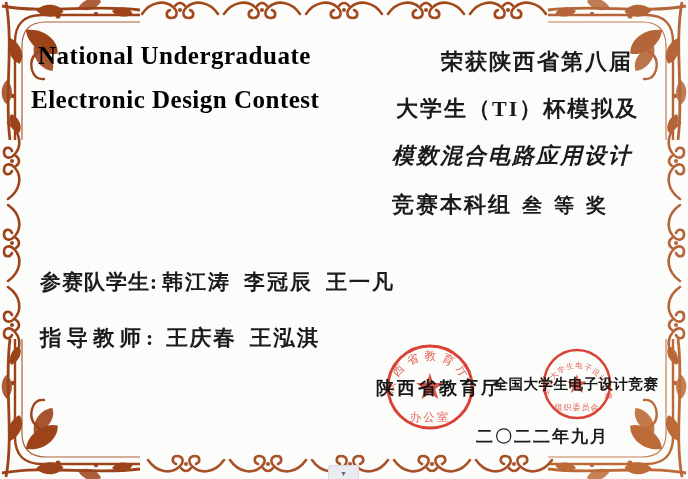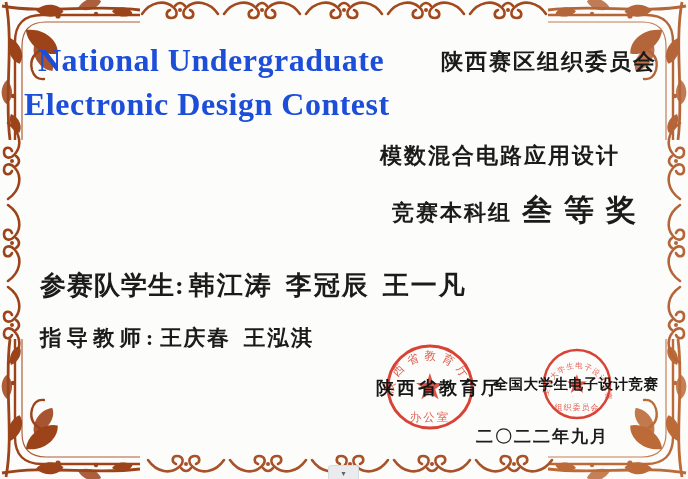--- a/index.html
+++ b/index.html
@@ -13,23 +13,23 @@
   .corner{width:140px;height:140px;}
   .corner.tl{left:0;top:0;color:#9c431a;}
   .corner.tr{right:0;top:0;color:#b5653a;transform:scaleX(-1);}
   .corner.bl{left:0;bottom:0;color:#9c431a;transform:scaleY(-1);}
   .corner.br{right:0;bottom:0;color:#bb6a38;transform:scale(-1,-1);}
   .edge-top{left:139px;top:-2px;color:#a24a1e;}
   .edge-bottom{left:145px;top:452px;color:#a8522a;transform:scaleY(-1);}
   .edge-left{left:1px;top:120px;color:#9c431a;}
   .edge-right{left:663px;top:120px;color:#b5653a;transform:scaleX(-1);}
   .txt{position:absolute; white-space:nowrap; z-index:3;}
-  .en{font-weight:700; font-size:32px; letter-spacing:.5px; color:#1d4ed8;}
+  .en{font-weight:700; font-size:25px; letter-spacing:.5px; color:#000000;}
   .cn{font-weight:600; font-size:22px; letter-spacing:2px; color:#1b1b1b;}
-  .grade{font-size:30px; letter-spacing:12px; margin-left:10px; font-family:"DejaVu Serif",serif; font-weight:600;}
+  .grade{font-size:20px; letter-spacing:12px; margin-left:10px; font-family:"DejaVu Serif",serif; font-weight:600;}
   .line-label{letter-spacing:1px;}
   .line-label.wide{letter-spacing:5px;text-align:right;}
   .pname{margin-left:13px;}
   .seal{position:absolute; z-index:2; opacity:.92;}
   .issuer{font-weight:700; color:#161616;}
   .org-block{position:absolute; z-index:3; text-align:center; font-weight:700; color:#161616;}
   .chip{
     position:absolute; left:328px; top:465px; width:29px; height:14px; z-index:5;
     background:#e9ebee; border-radius:3px; border:1px solid #d8dadd;
     display:flex; align-items:center; justify-content:center;
@@ -110,34 +110,35 @@
   </svg>
   <svg class="orn edge-right" width="24" height="248">
     <g transform="translate(23,0) rotate(90)">
         <use href="#scrollH" x="0"></use>
         <use href="#scrollH" x="82"></use>
         <use href="#scrollH" x="164"></use>
       </g>
   </svg>
 
   <div class="txt en" style="left:38px; top:42px;">National Undergraduate</div>
-  <div class="txt en" style="left:24px; top:86px;">Electronic Design Contest</div>
+  <div class="txt en" style="left:31px; top:86px;">Electronic Design Contest</div>
 
-  <div class="txt cn" style="left:441px; top:47px;">陕西赛区组织委员会</div>
-  <div class="txt cn" style="left:380px; top:141px;">模数混合电路应用设计</div>
+  <div class="txt cn" style="left:441px; top:47px;">荣获陕西省第八届</div>
+  <div class="txt cn" style="left:396px; top:94px;">大学生（TI）杯模拟及</div>
+  <div class="txt cn" style="left:392px; top:141px;font-style:italic;">模数混合电路应用设计</div>
   <div class="txt cn" style="left:392px; top:190px;">
     <span>竞赛本科组</span><span class="grade">叁等奖</span>
   </div>
 
-  <div class="txt cn" style="left:40px; top:268px; font-size:26px;">
+  <div class="txt cn" style="left:40px; top:268px; font-size:21px;">
     <span class="line-label">参赛队学生:</span><span class="pname" style="margin-left:4px;">韩江涛</span><span class="pname">李冠辰</span><span class="pname">王一凡</span>
   </div>
 
   <div class="txt cn" style="left:40px; top:323px; font-size:21.5px;">
-    <span class="line-label wide">指导教师:</span><span class="pname" style="margin-left:2px;font-family:Liberation Serif, serif;">王庆春</span><span class="pname">王泓淇</span>
+    <span class="line-label wide">指导教师:</span><span class="pname" style="margin-left:8px;font-family:Liberation Serif, serif;">王庆春</span><span class="pname">王泓淇</span>
   </div>
 
   <svg class="seal" style="left:384px; top:342px;" width="92" height="90" viewBox="0 0 92 90">
     <ellipse cx="46" cy="45" rx="42" ry="41" fill="none" stroke="#d63425" stroke-width="3"></ellipse>
     <path id="arcL" d="M 10 62 A 37 36 0 1 1 82 62" fill="none"></path>
     <text font-size="11.5" fill="#d63425" opacity=".85" letter-spacing="5">
       <textPath href="#arcL" startOffset="8%">陕西省教育厅</textPath>
     </text>
     <text x="46" y="57" text-anchor="middle" font-size="36" fill="#d63425" opacity=".9">★</text>
     <text x="46" y="79" text-anchor="middle" font-size="11.5" letter-spacing="2" fill="#d63425" opacity=".85">办公室</text>

